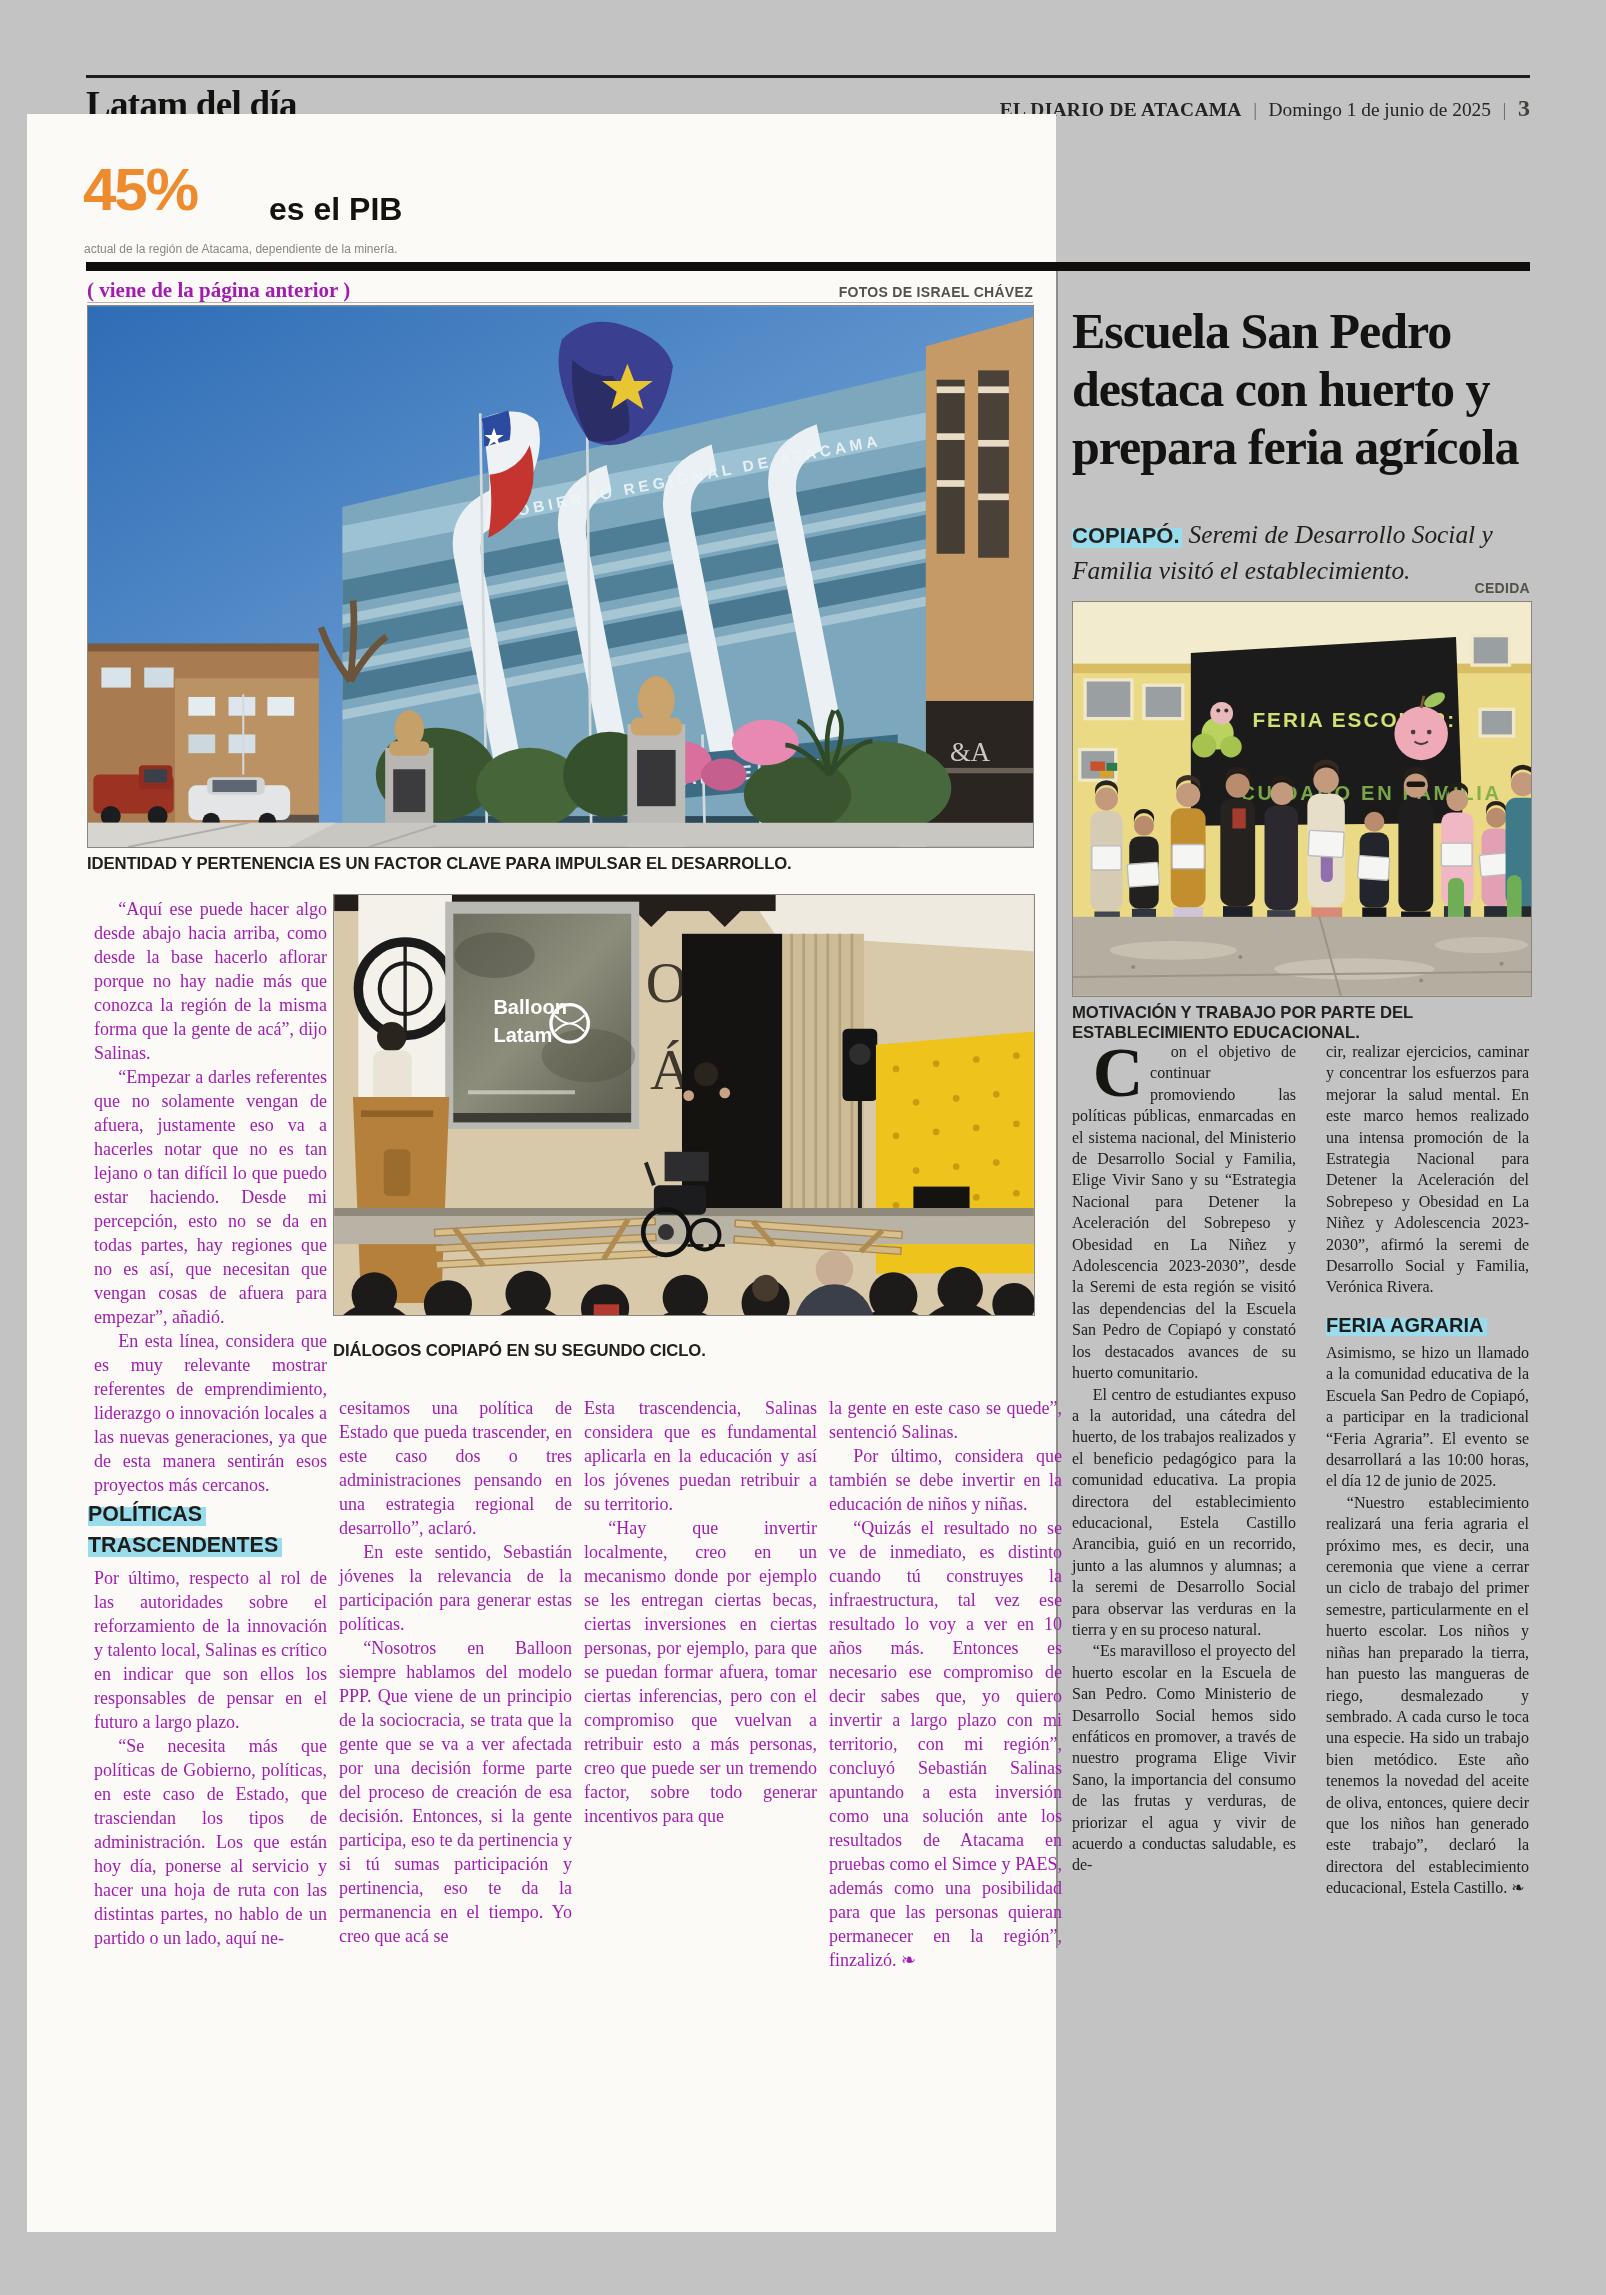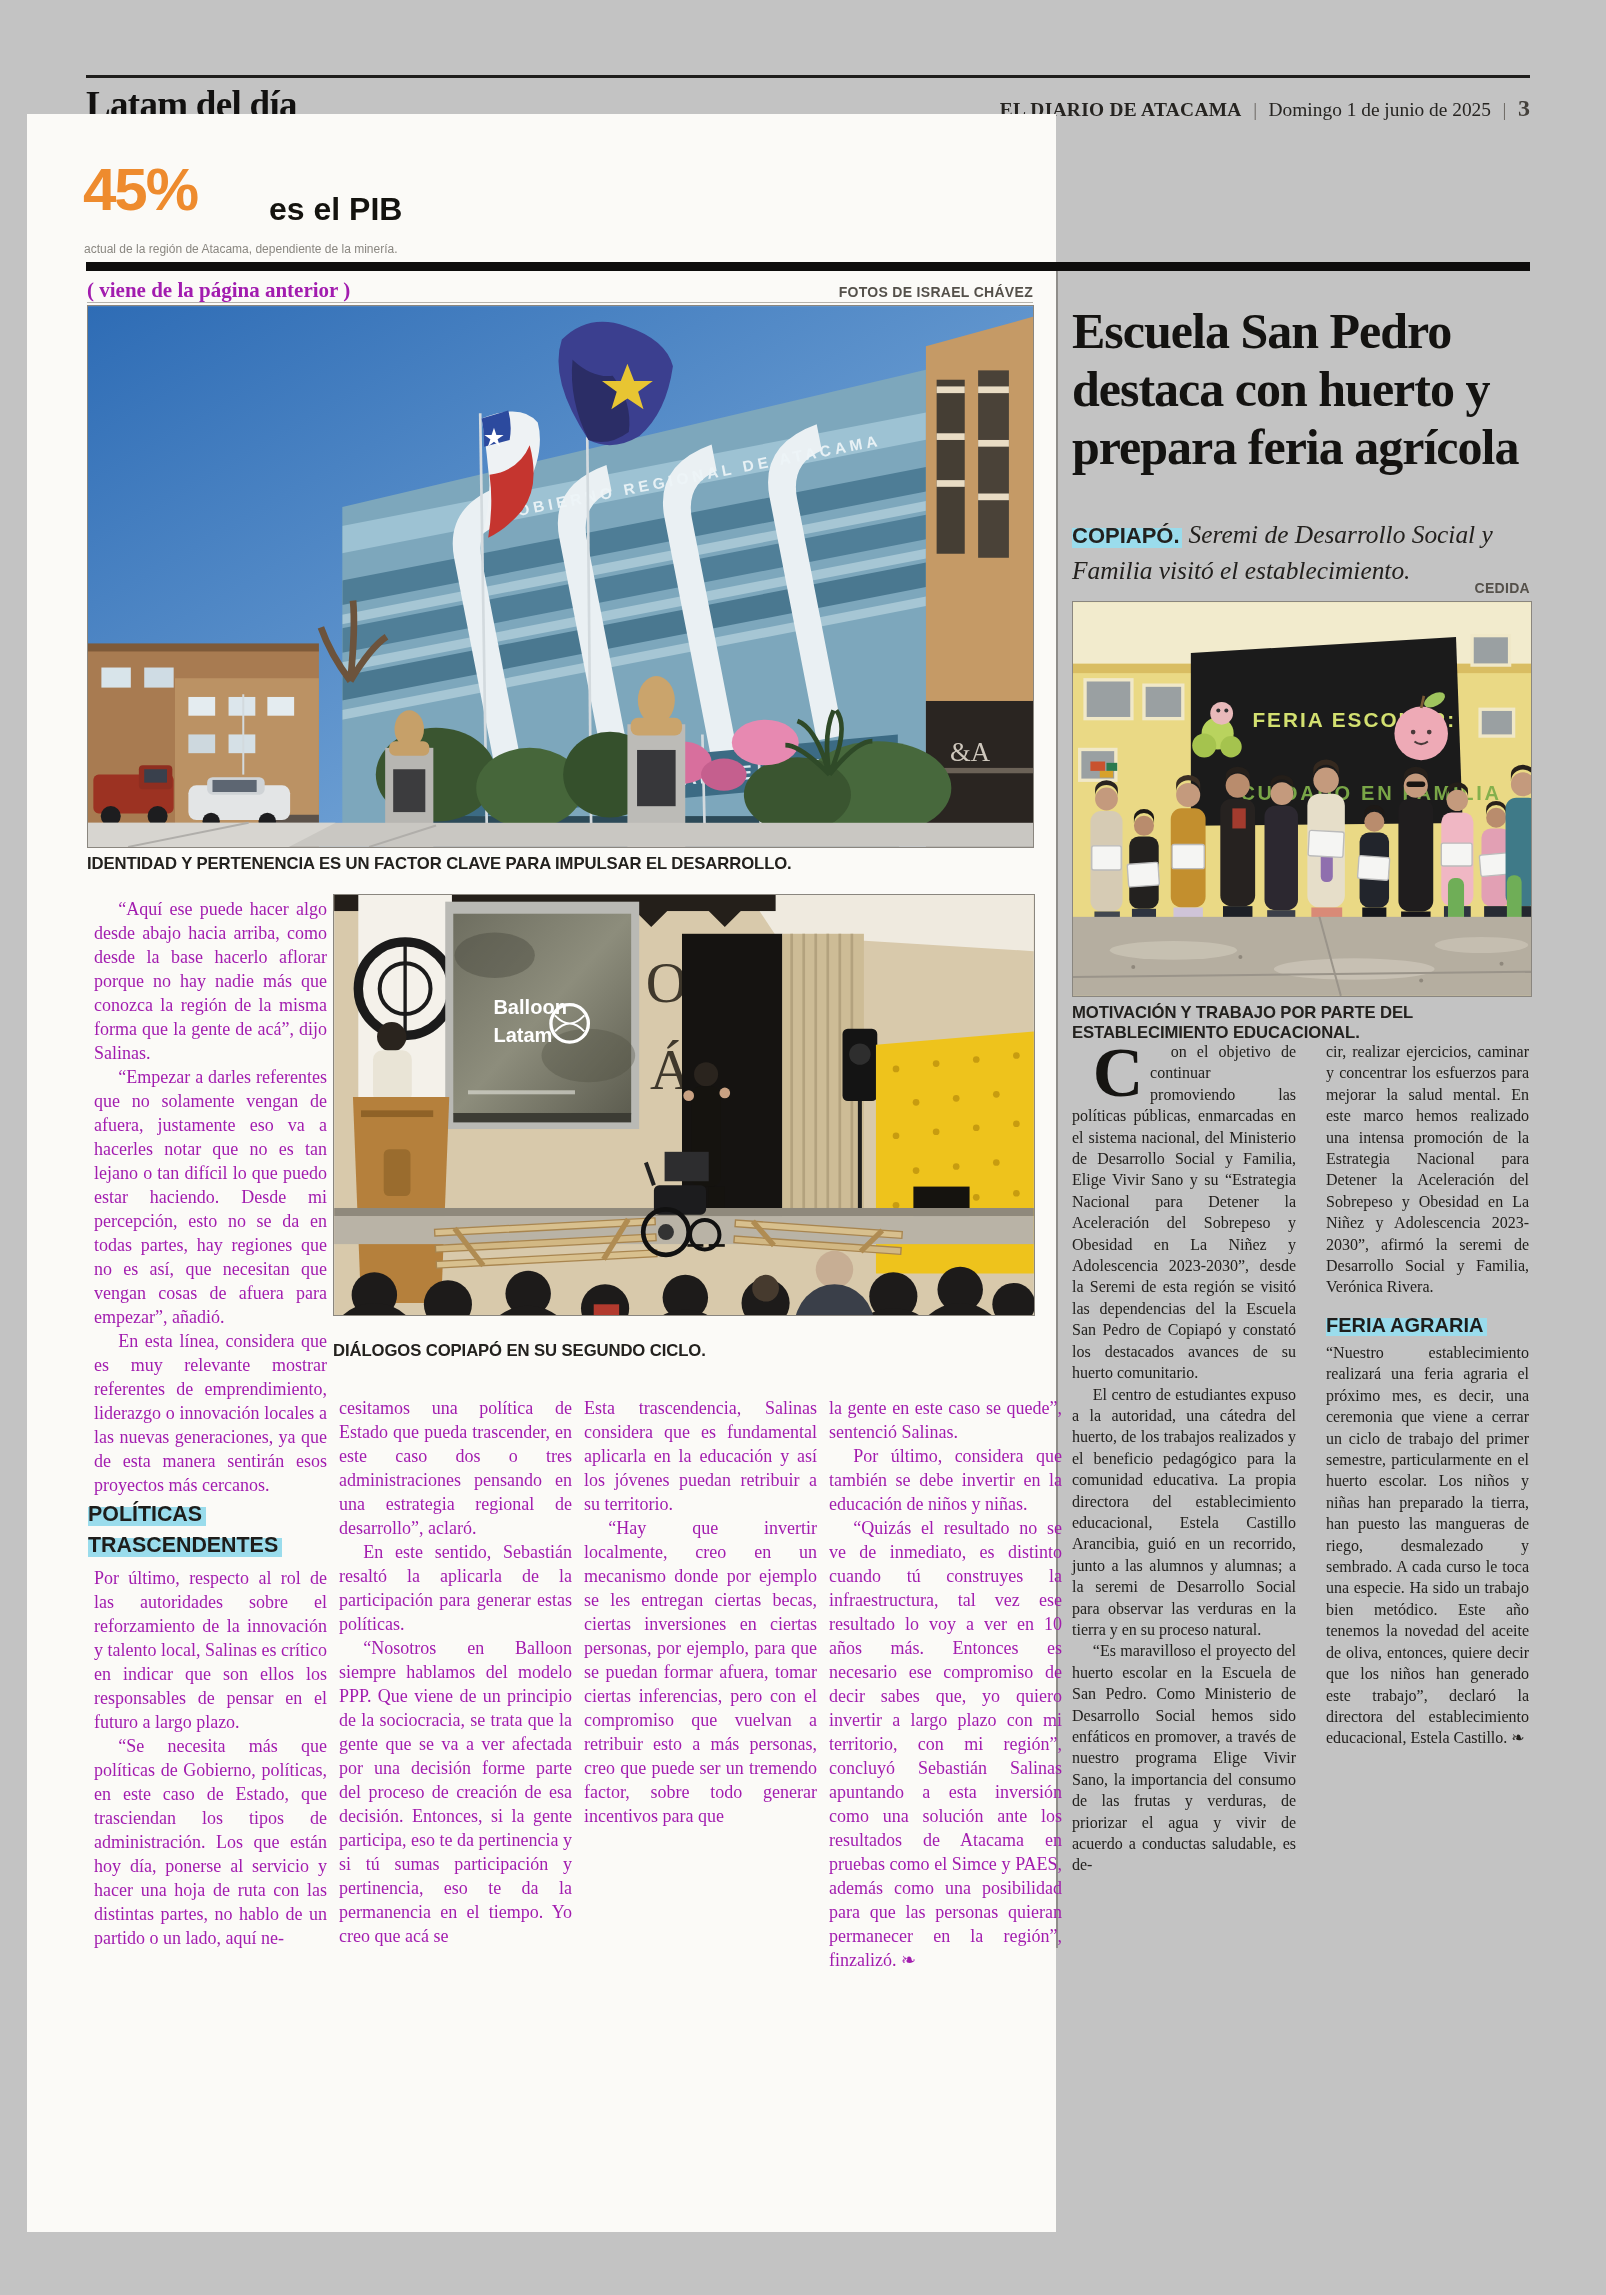--- a/index.html
+++ b/index.html
@@ -388,21 +388,21 @@
       <ellipse cx="748" cy="646" rx="60" ry="64" fill="#3a3f49"></ellipse>
       <rect x="388" y="612" width="38" height="16" fill="#b23a2e"></rect>
       <circle cx="645" cy="588" r="20" fill="#463a2e"></circle>
     </g>
   </svg>
 </div>
 <div class="abs photo-caption" style="left:333px;top:1341px;width:700px;">DIÁLOGOS COPIAPÓ EN SU SEGUNDO CICLO.</div>
 
 <div class="abs body-col cont" style="left:333px;top:1396px;width:233px;height:555px;">
     <p>cesitamos una política de Estado que pueda trascender, en este caso dos o tres administraciones pensando en una estrategia regional de desarrollo”, aclaró.</p>
-    <p>En este sentido, Sebastián resaltó la aplicarla de la participación para generar estas políticas.</p>
+    <p>En este sentido, Sebastián jóvenes la relevancia de la participación para generar estas políticas.</p>
     <p>“Nosotros en Balloon siempre hablamos del modelo PPP. Que viene de un principio de la sociocracia, se trata que la gente que se va a ver afectada por una decisión forme parte del proceso de creación de esa decisión. Entonces, si la gente participa, eso te da pertinencia y si tú sumas participación y pertinencia, eso te da la permanencia en el tiempo. Yo creo que acá se</p>
   </div>
 <div class="abs body-col cont" style="left:578px;top:1396px;width:233px;height:555px;">
     <p>Esta trascendencia, Salinas considera que es fundamental aplicarla en la educación y así los jóvenes puedan retribuir a su territorio.</p>
     <p>“Hay que invertir localmente, creo en un mecanismo donde por ejemplo se les entregan ciertas becas, ciertas inversiones en ciertas personas, por ejemplo, para que se puedan formar afuera, tomar ciertas inferencias, pero con el compromiso que vuelvan a retribuir esto a más personas, creo que puede ser un tremendo factor, sobre todo generar incentivos para que</p>
   </div>
 <div class="abs body-col cont" style="left:823px;top:1396px;width:233px;height:555px;">
     <p>la gente en este caso se quede”, sentenció Salinas.</p>
     <p>Por último, considera que también se debe invertir en la educación de niños y niñas.</p>
     <p>“Quizás el resultado no se ve de inmediato, es distinto cuando tú construyes la infraestructura, tal vez ese resultado lo voy a ver en 10 años más. Entonces es necesario ese compromiso de decir sabes que, yo quiero invertir a largo plazo con mi territorio, con mi región”, concluyó Sebastián Salinas apuntando a esta inversión como una solución ante los resultados de Atacama en pruebas como el Simce y PAES, además como una posibilidad para que las personas quieran permanecer en la región”, finzalizó.  ❧</p>
@@ -559,15 +559,16 @@
     <p>El centro de estudiantes expuso a la autoridad, una cátedra del huerto, de los trabajos realizados y el beneficio pedagógico para la comunidad educativa. La propia directora del establecimiento educacional, Estela Castillo Arancibia, guió en un recorrido, junto a las alumnos y alumnas; a la seremi de Desarrollo Social para observar las verduras en la tierra y en su proceso natural.</p>
     <p>“Es maravilloso el proyecto del huerto escolar en la Escuela de San Pedro. Como Ministerio de Desarrollo Social hemos sido enfáticos en promover, a través de nuestro programa Elige Vivir Sano, la importancia del consumo de las frutas y verduras, de priorizar el agua y vivir de acuerdo a conductas saludable, es de-</p>
   </div>
 <div class="abs right-col cont" style="left:1326px;top:1041px;width:203px;">
     <p>cir, realizar ejercicios, caminar y concentrar los esfuerzos para mejorar la salud mental. En este marco hemos realizado una intensa promoción de la Estrategia Nacional para Detener la Aceleración del Sobrepeso y Obesidad en La Niñez y Adolescencia 2023-2030”, afirmó la seremi de Desarrollo Social y Familia, Verónica Rivera.</p>
   </div>
 <div class="abs rkicker" style="left:1326px;top:1302px;width:203px;">
   <span>FERIA AGRARIA</span>
 </div>
 <div class="abs right-col cont" style="left:1326px;top:1342px;width:203px;height:602px;">
+    <p>Asimismo, se hizo un llamado a la comunidad educativa de la Escuela San Pedro de Copiapó, a participar en la tradicional “Feria Agraria”. El evento se desarrollará a las 10:00 horas, el día 12 de junio de 2025.</p>
     <p>“Nuestro establecimiento realizará una feria agraria el próximo mes, es decir, una ceremonia que viene a cerrar un ciclo de trabajo del primer semestre, particularmente en el huerto escolar. Los niños y niñas han preparado la tierra, han puesto las mangueras de riego, desmalezado y sembrado. A cada curso le toca una especie. Ha sido un trabajo bien metódico. Este año tenemos la novedad del aceite de oliva, entonces, quiere decir que los niños han generado este trabajo”, declaró la directora del establecimiento educacional, Estela Castillo.  ❧</p>
   </div>
 
 
 </body></html>

